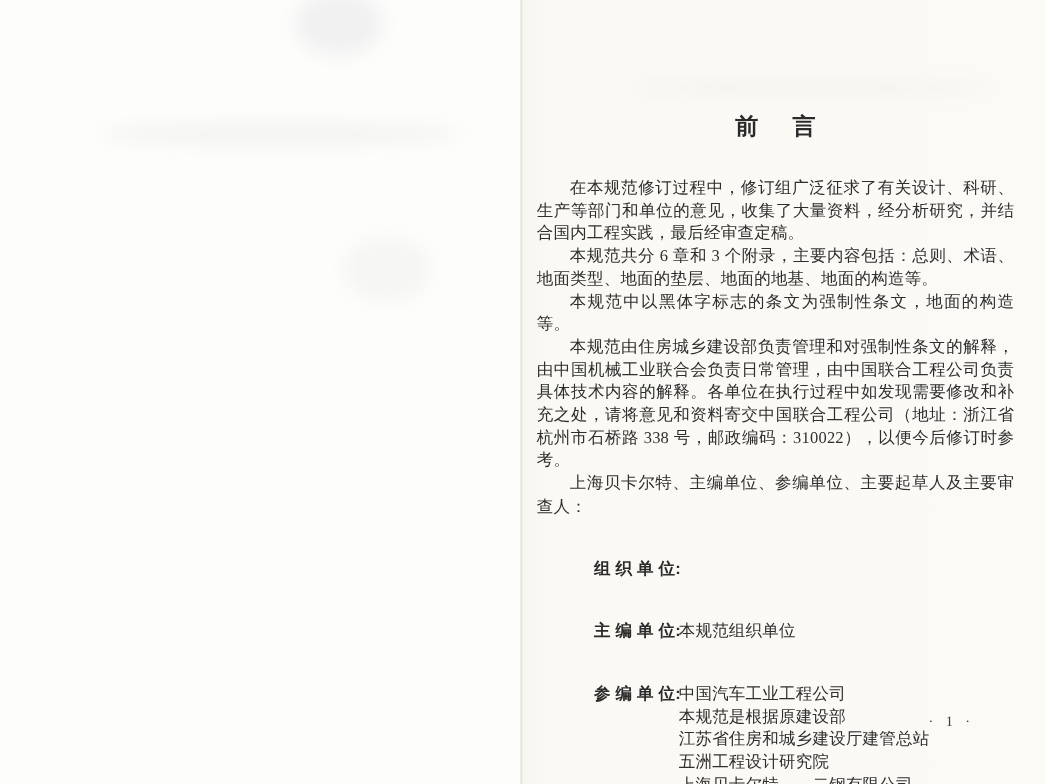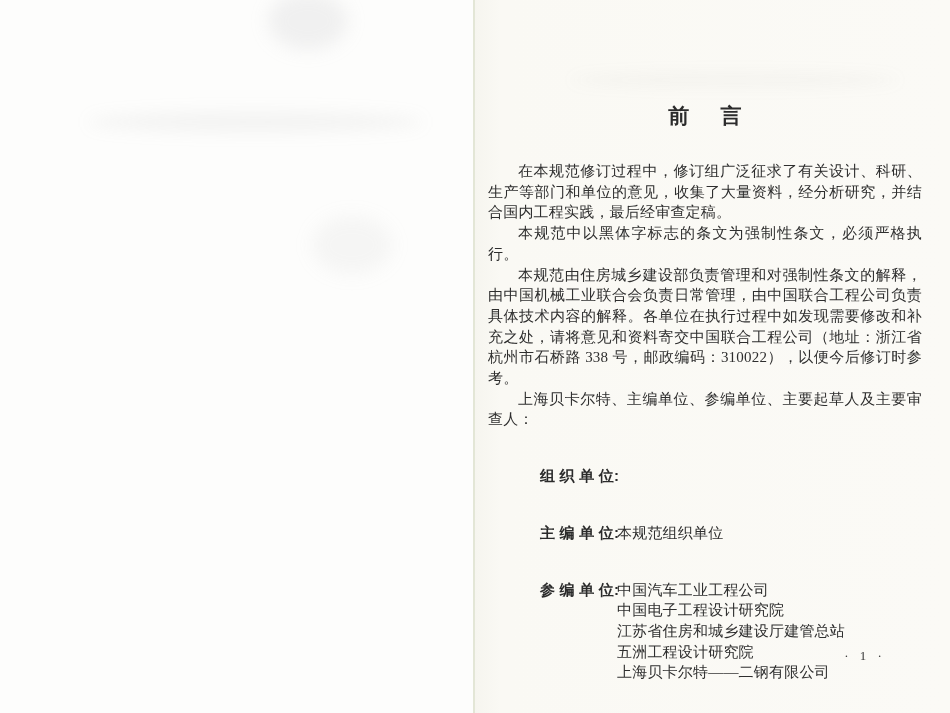--- a/index.html
+++ b/index.html
@@ -119,40 +119,41 @@
     <div class="smudge s4"></div>
 
     <div class="content">
 
       <h1 class="title">
         <span>前</span>
         <span>言</span>
       </h1>
 
       <p class="para">在本规范修订过程中，修订组广泛征求了有关设计、科研、生产等部门和单位的意见，收集了大量资料，经分析研究，并结合国内工程实践，最后经审查定稿。</p>
-      <p class="para">本规范中以黑体字标志的条文为强制性条文，必须严格执行。</p>
+      <p class="para">本规范共分 6 章和 3 个附录，主要内容包括：总则、术语、地面类型、地面的垫层、地面的地基、地面的构造等。</p>
+      <p class="para">本规范中以黑体字标志的条文为强制性条文，地面的构造等。</p>
       <p class="para">本规范由住房城乡建设部负责管理和对强制性条文的解释，由中国机械工业联合会负责日常管理，由中国联合工程公司负责具体技术内容的解释。各单位在执行过程中如发现需要修改和补充之处，请将意见和资料寄交中国联合工程公司（地址：浙江省杭州市石桥路 338 号，邮政编码：310022），以便今后修订时参考。</p>
       <p class="para">上海贝卡尔特、主编单位、参编单位、主要起草人及主要审查人：</p>
 
       <div class="unit-row">
         <span class="unit-label">组 织 单 位:</span>
       </div>
 
       <div class="unit-row">
         <span class="unit-label">主 编 单 位:</span>
         <div class="unit-names">
           <div class="unit-name">本规范组织单位</div>
         </div>
       </div>
 
       <div class="unit-row">
         <span class="unit-label">参 编 单 位:</span>
         <div class="unit-names">
           <div class="unit-name">中国汽车工业工程公司</div>
-          <div class="unit-name">中国电子工程设计研究院</div>
+          <div class="unit-name">本规范是根据原建设部</div>
           <div class="unit-name">江苏省住房和城乡建设厅建管总站</div>
           <div class="unit-name">五洲工程设计研究院</div>
           <div class="unit-name">上海贝卡尔特——二钢有限公司</div>
         </div>
       </div>
 
     </div>
 
     <div class="page-number">· 1 ·</div>
   </div>

